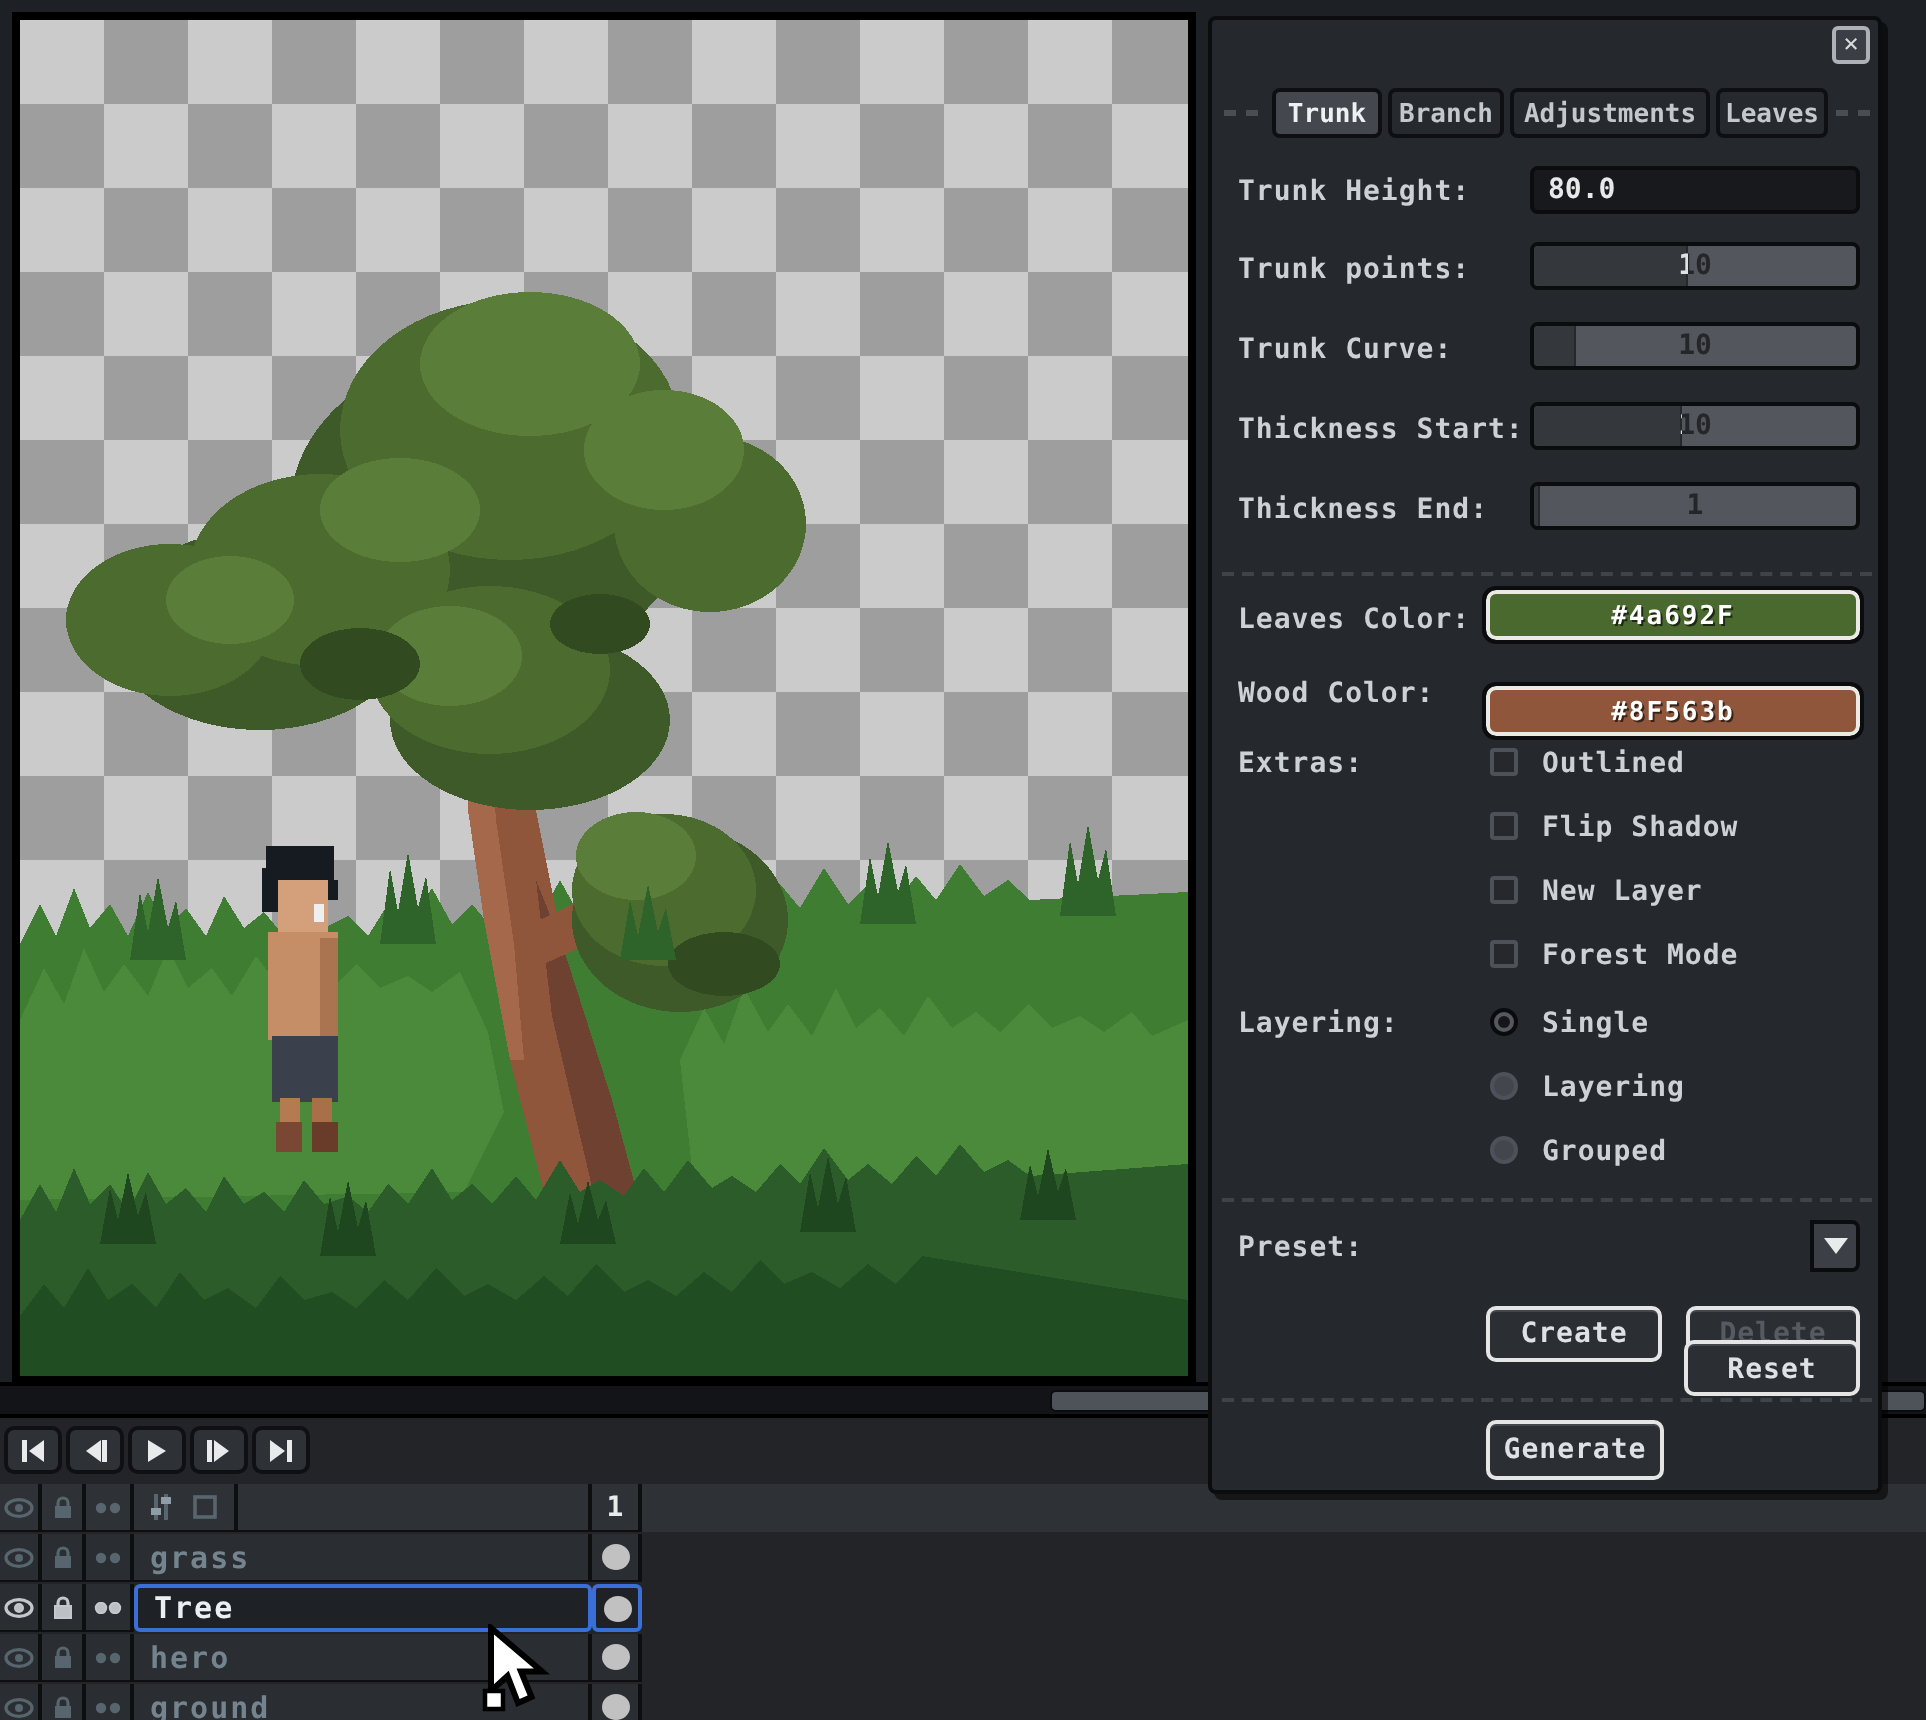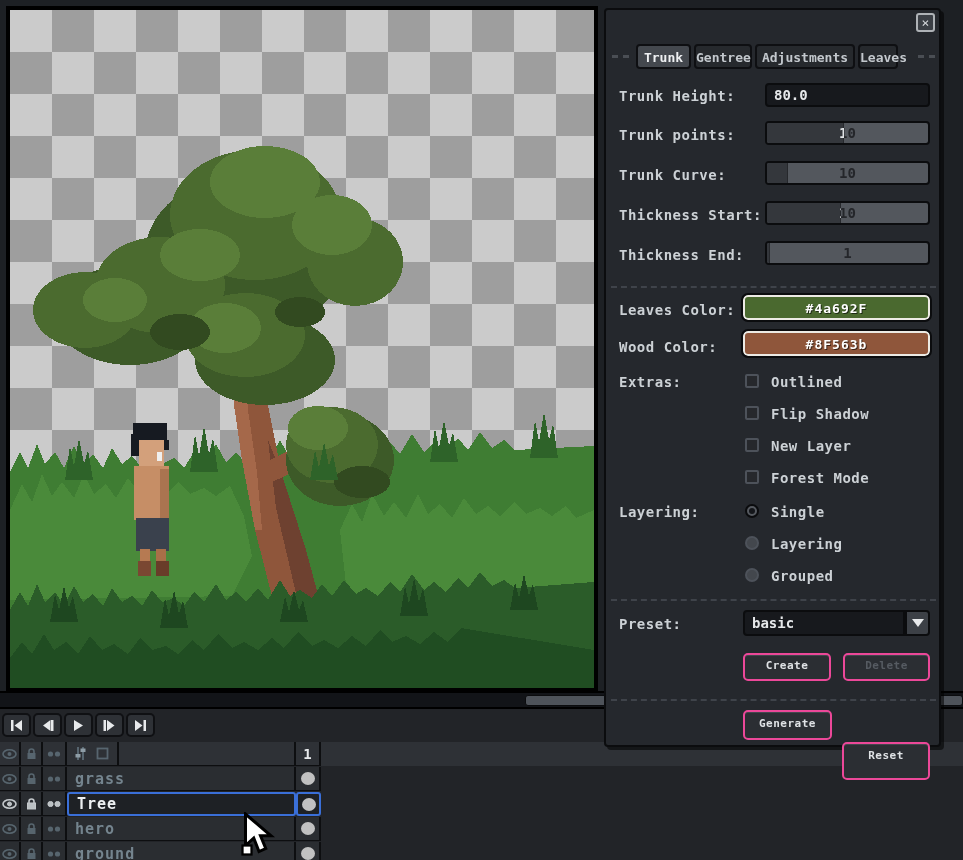--- a/index.html
+++ b/index.html
@@ -52,21 +52,21 @@
   .slider .clip .val { color:#dfe2e5; }
   .dsep { position:absolute; left:5px; width:325px; border-top:2px dashed #3f434a; }
   .swatch { position:absolute; left:137px; width:187px; height:25px; border:2px solid #eceae4; border-radius:5px; outline:2px solid #0b0c0e; text-align:center; color:#fff; font-size:13px; font-weight:bold; padding-top:4px; text-shadow:1px 1px 0 rgba(0,0,0,.6); letter-spacing:1px; }
   .chk { position:absolute; left:139px; width:14px; height:14px; background:#26282c; border:2px solid #4d525a; border-radius:2px; }
   .rad { position:absolute; left:139px; width:14px; height:14px; background:#43474d; border:2px solid #4d525a; border-radius:50%; }
   .rad.selected { border:2px solid #0a0b0d; background:#55595f; }
   .rad.selected::after { content:""; position:absolute; left:2px; top:2px; width:6px; height:6px; border-radius:50%; background:#14161a; }
   .opt-label { position:absolute; left:165px; color:#ccd1d5; font-size:14px; font-weight:bold; letter-spacing:.5px; }
   .select { position:absolute; left:137px; top:600px; width:162px; height:26px; background:#17191d; border:2px solid #0b0c0e; border-radius:4px 0 0 4px; color:#e6e8ea; font-size:14px; font-weight:bold; padding:3px 0 0 7px; }
   .select-arrow { position:absolute; left:299px; top:600px; width:25px; height:26px; background:#3c4046; border:2px solid #0b0c0e; border-radius:0 4px 4px 0; display:flex; align-items:center; justify-content:center; }
-  .btn { position:absolute; height:28px; background:#2b2e33; border:2px solid #ec4899; border-radius:5px; box-shadow:inset 0 1px 0 #43474d; color:#dfe2e5; font-size:11px; font-weight:bold; text-align:center; padding-top:4px; letter-spacing:.5px; }
+  .btn { position:absolute; height:28px; background:#2b2e33; border:2px solid #e5e5e5; border-radius:5px; box-shadow:inset 0 1px 0 #43474d; color:#dfe2e5; font-size:14px; font-weight:bold; text-align:center; padding-top:4px; letter-spacing:.5px; }
   .btn.disabled { color:#565b62; }
 
   #cursor { left:241px; top:812px; width:36px; height:46px; pointer-events:none; z-index:50; }
   #dialog { z-index:20; }
 </style>
 </head>
 <body>
 
 <div class="abs" id="canvas-frame">
   <svg id="art" viewBox="0 0 584 678" shape-rendering="crispEdges" xmlns="http://www.w3.org/2000/svg">
@@ -326,23 +326,23 @@
       <div class="cell c-rest"></div>
     </div>
   </div>
 </div>
 
 <div class="abs" id="dialog">
   <div id="close-btn">×</div>
 
   <div class="tab-dash" style="left:6px"></div>
   <div class="tab active" style="left:30px;  width:55px">Trunk</div>
-  <div class="tab" style="left:88px;  width:58px">Gentree</div>
+  <div class="tab" style="left:88px;  width:58px">Branch</div>
   <div class="tab" style="left:149px; width:100px">Adjustments</div>
-  <div class="tab" style="left:252px; width:40px">Leaves</div>
+  <div class="tab" style="left:252px; width:56px">Leaves</div>
   <div class="tab-dash" style="left:312px"></div>
 
   <div class="f-label" style="top:78px">Trunk Height:</div>
   <div class="entry" style="top:73px">80.0</div>
 
   <div class="f-label" style="top:117px">Trunk points:</div>
   <div class="slider" style="top:111px">
     <div class="fill" style="width: 48%;"></div>
     <div class="val">10</div>
     <div class="clip" style="width: 48%;">
@@ -376,21 +376,21 @@
         <div class="val">1</div>
       </div>
   </div>
 
   <div class="dsep" style="top:276px"></div>
 
   <div class="f-label" style="top:292px">Leaves Color:</div>
   <div class="swatch" style="top: 285px; background-color: rgb(74, 105, 47);">#4a692F</div>
 
   <div class="f-label" style="top:329px">Wood Color:</div>
-  <div class="swatch" style="top: 321px; background-color: rgb(143, 86, 59);">#8F563b</div>
+  <div class="swatch" style="top: 333px; background-color: rgb(143, 86, 59);">#8F563b</div>
 
   <div class="f-label" style="top:364px">Extras:</div>
   <div class="chk" style="top:364px"></div>
   <div class="opt-label" style="top:364px">Outlined</div>
   <div class="chk" style="top:396px"></div>
   <div class="opt-label" style="top:396px">Flip Shadow</div>
   <div class="chk" style="top:428px"></div>
   <div class="opt-label" style="top:428px">New Layer</div>
   <div class="chk" style="top:460px"></div>
   <div class="opt-label" style="top:460px">Forest Mode</div>
@@ -399,32 +399,31 @@
   <div class="rad selected" style="top:494px"></div>
   <div class="opt-label" style="top:494px">Single</div>
   <div class="rad" style="top:526px"></div>
   <div class="opt-label" style="top:526px">Layering</div>
   <div class="rad" style="top:558px"></div>
   <div class="opt-label" style="top:558px">Grouped</div>
 
   <div class="dsep" style="top:589px"></div>
 
   <div class="f-label" style="top:606px">Preset:</div>
-  <div class="select">basic</div>
   <div class="select-arrow">
     <svg width="12" height="8" viewBox="0 0 12 8">
         <path d="M0,0 L12,0 L6,8 Z" fill="#e8eaec"></path>
       </svg>
   </div>
 
   <div class="btn" style="left:137px; top:643px; width:88px">Create</div>
   <div class="btn disabled" style="left:237px; top:643px; width:87px">Delete</div>
 
   <div class="dsep" style="top:689px"></div>
 
   <div class="btn" style="left:137px; top:700px; width:89px; height:30px; padding-top:5px">Generate</div>
-  <div class="btn" style="left:236px; top:732px; width:88px; height:38px; padding-top:5px">Reset</div>
+  <div class="btn" style="left:236px; top:660px; width:88px; height:28px; padding-top:5px">Reset</div>
 </div>
 
 <svg class="abs" id="cursor" viewBox="0 0 24 30" xmlns="http://www.w3.org/2000/svg">
   <path d="M3,1 L3,22 L8.5,17 L12,26 L16.5,24 L13,15.5 L20,15.5 Z" fill="#fff" stroke="#000" stroke-width="2"></path>
   <rect x="1" y="22" width="6" height="6" fill="#fff" stroke="#000" stroke-width="1.5"></rect>
 </svg>
 
 </body></html>

